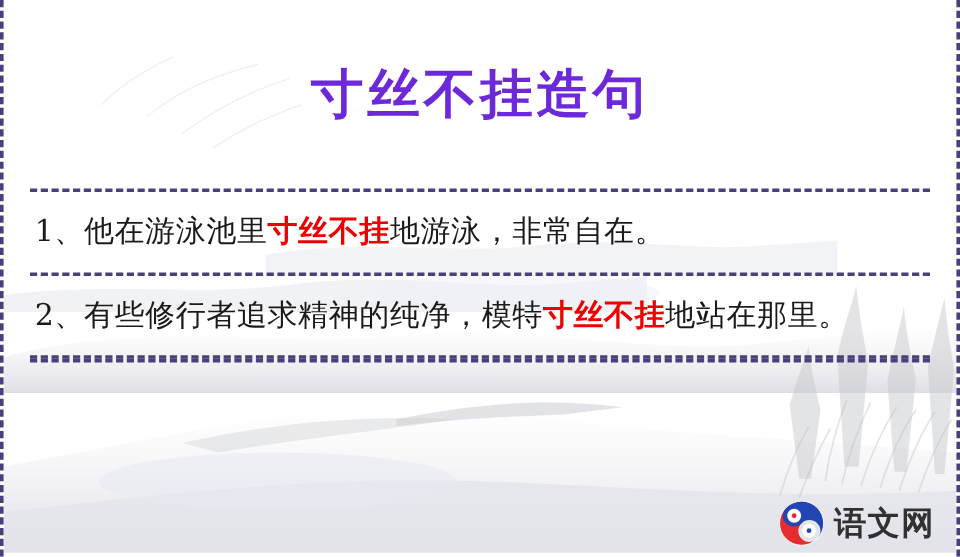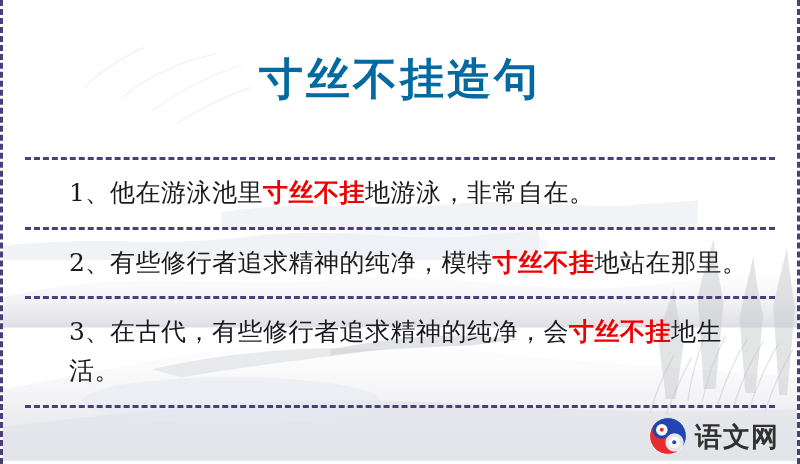--- a/index.html
+++ b/index.html
@@ -41,42 +41,41 @@
     z-index: 2;
     padding: 0 22px;
     box-sizing: border-box;
   }
 
   #title {
     text-align: center;
     font-family: "DejaVu Serif", "Liberation Serif", serif;
     font-size: 44px;
     font-weight: bold;
-    color: #0369a1;
+    color: #6d28d9;
     letter-spacing: 3px;
     line-height: 1;
     padding-top: 28px;
     padding-bottom: 26px;
     white-space: nowrap;
   }
 
   .divider {
     height: 0;
     border-top: 3px dashed #4a3f7a;
     margin: 0;
   }
 
   .sentence {
     font-family: "DejaVu Serif", "Liberation Serif", serif;
     font-size: 25px;
     color: #1a1a1a;
     line-height: 1.55;
     padding: 14px 4px 14px 4px;
     letter-spacing: 0.5px;
-    margin-left: 40px;
   }
   .sentence .idiom {
     color: #ee0000;
     font-weight: bold;
   }
   .sentence .num {
     letter-spacing: 0px;
   }
 
   
@@ -166,23 +165,20 @@
     </div>
 
     <div class="divider"></div>
 
     <div class="sentence">
       <span class="num">2、</span><span>有些修行者追求精神的纯净，模特</span><span class="idiom">寸丝不挂</span><span>地站在那里。</span>
     </div>
 
     <div class="divider"></div>
 
-    <div class="sentence">
-      <span class="num">3、</span><span>在古代，有些修行者追求精神的纯净，会</span><span class="idiom">寸丝不挂</span><span>地生活。</span>
-    </div>
 
     <div class="divider"></div>
 
   </div>
 
   <div id="logo-watermark">
     <svg id="logo-mark" width="40" height="40" viewBox="0 0 100 100">
 
       <path d="M50,4 A46,46 0 0,0 50,96 A23,23 0 0,1 50,50 A23,23 0 0,0 50,4 Z" fill="#e8252a" transform="rotate(-45 50 50)"></path>
       <path d="M50,4 A46,46 0 0,1 50,96 A23,23 0 0,0 50,50 A23,23 0 0,1 50,4 Z" fill="#1c3fb0" transform="rotate(-45 50 50)"></path>

